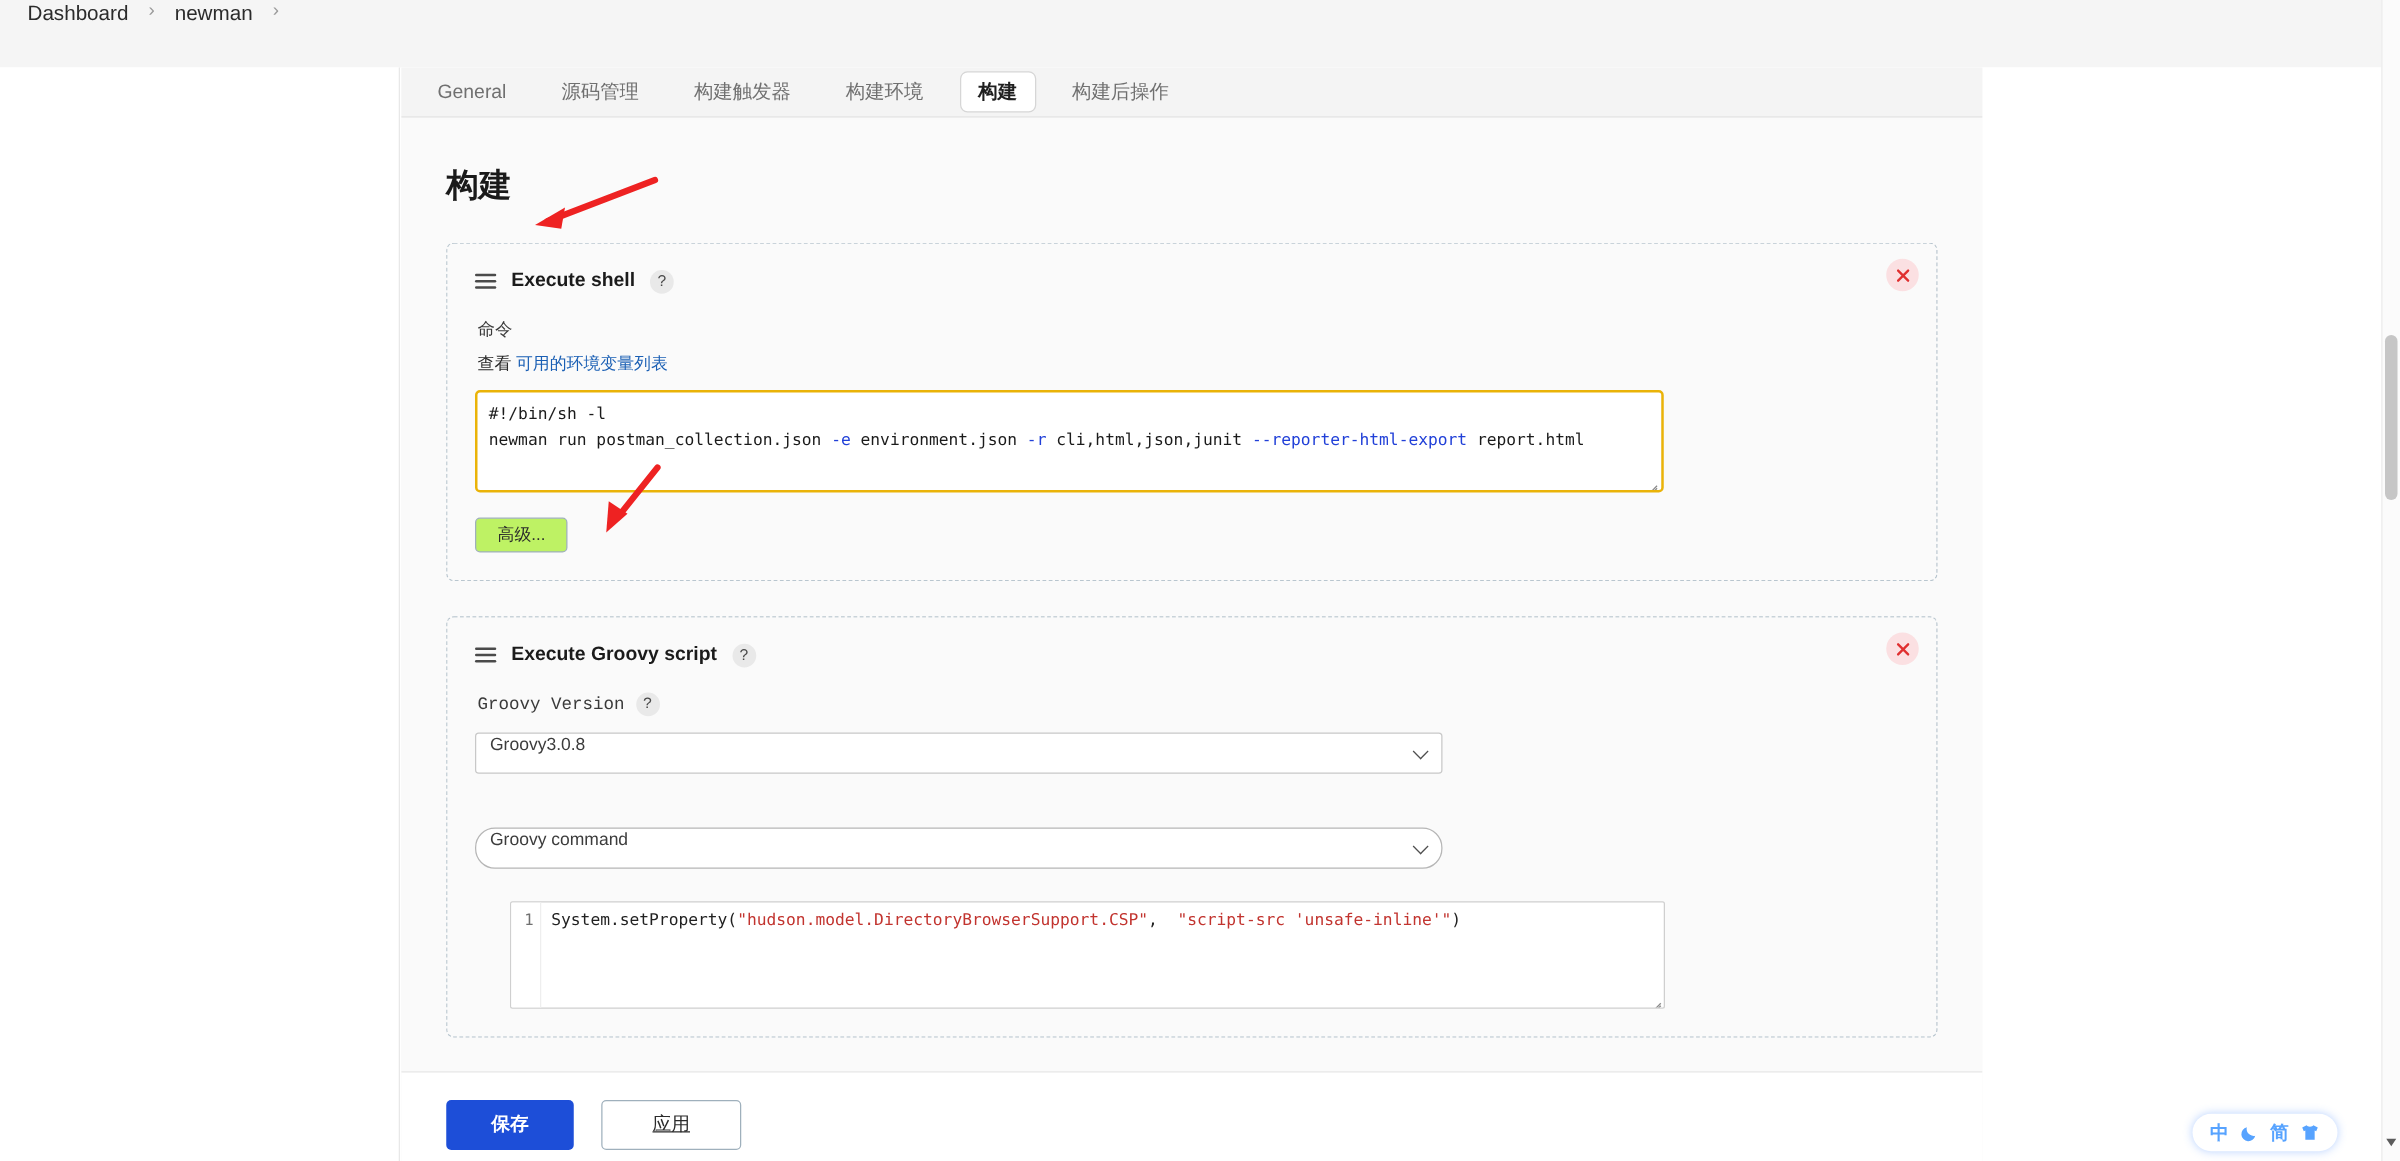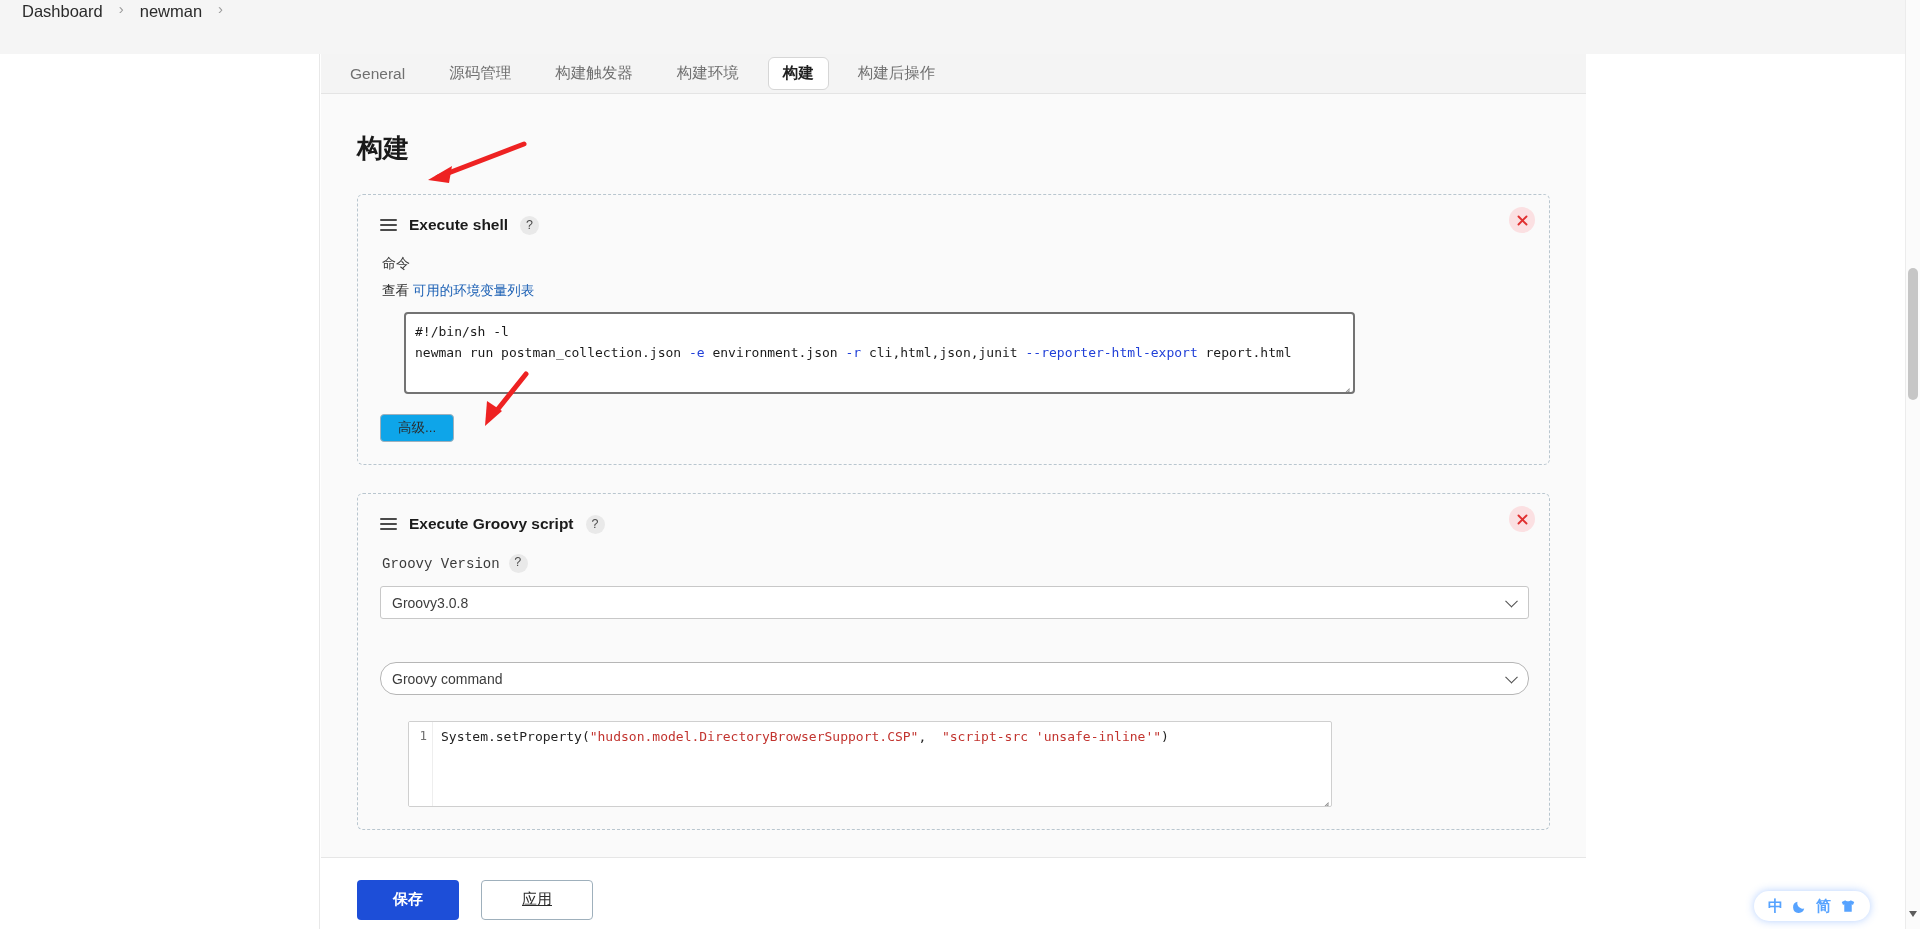--- a/index.html
+++ b/index.html
@@ -136,65 +136,64 @@
     margin: 9px 0 0 2px;
   }
   .hint-line a {
     color: #1a5fb4; text-decoration: none; font-weight: normal;
   }
 
   
   .code-area {
     margin-top: 12px;
     width: 951px; height: 82px;
-    border: 2px solid #737373;
+    border: 2px solid #eab308;
     border-radius: 4px;
     background: #ffffff;
     padding: 7px 9px;
     font-family: "DejaVu Sans Mono", monospace;
     font-size: 13px; line-height: 21px;
     color: #1b1b1b;
     position: relative;
     overflow: hidden;
     white-space: pre;
-    margin-left: 24px;
   }
   .code-area .tok-opt { color: #2140d8; }
   .resize-grip {
     position: absolute; right: 2px; bottom: 1px;
     width: 12px; height: 12px;
   }
   .resize-grip i {
     position: absolute; right: 1px; background: #8a8a8a; height: 1px;
     transform-origin: right bottom; transform: rotate(-45deg);
   }
 
   .btn-plain {
     margin-top: 20px;
     display: inline-block;
     min-width: 66px; height: 28px;
     line-height: 26px; text-align: center;
     padding: 0 17px;
     font-size: 13.5px; color: #2b2b2b;
-    background: #0ea5e9;
+    background: #bef264;
     border: 1px solid #9fb0bc;
     border-radius: 4px;
     cursor: pointer;
   }
 
   
   .select-row { margin-top: 13px; }
   .sel {
     position: relative;
-    width: 1149px; height: 33px;
+    width: 774px; height: 33px;
     background: #ffffff;
     border: 1px solid #c8c8c8;
     border-radius: 3px;
     font-size: 14px; color: #3c3c3c;
-    display: flex; align-items: center;
+    display: flex; 
     padding-left: 11px;
     cursor: pointer;
   }
   .sel.rounded { border-radius: 16px; border-color: #b6b6b6; }
   .sel .chev {
     position: absolute; right: 12px; top: 50%;
     width: 9px; height: 9px;
     border-right: 1.6px solid #4f4f4f;
     border-bottom: 1.6px solid #4f4f4f;
     transform: translateY(-70%) rotate(45deg);

